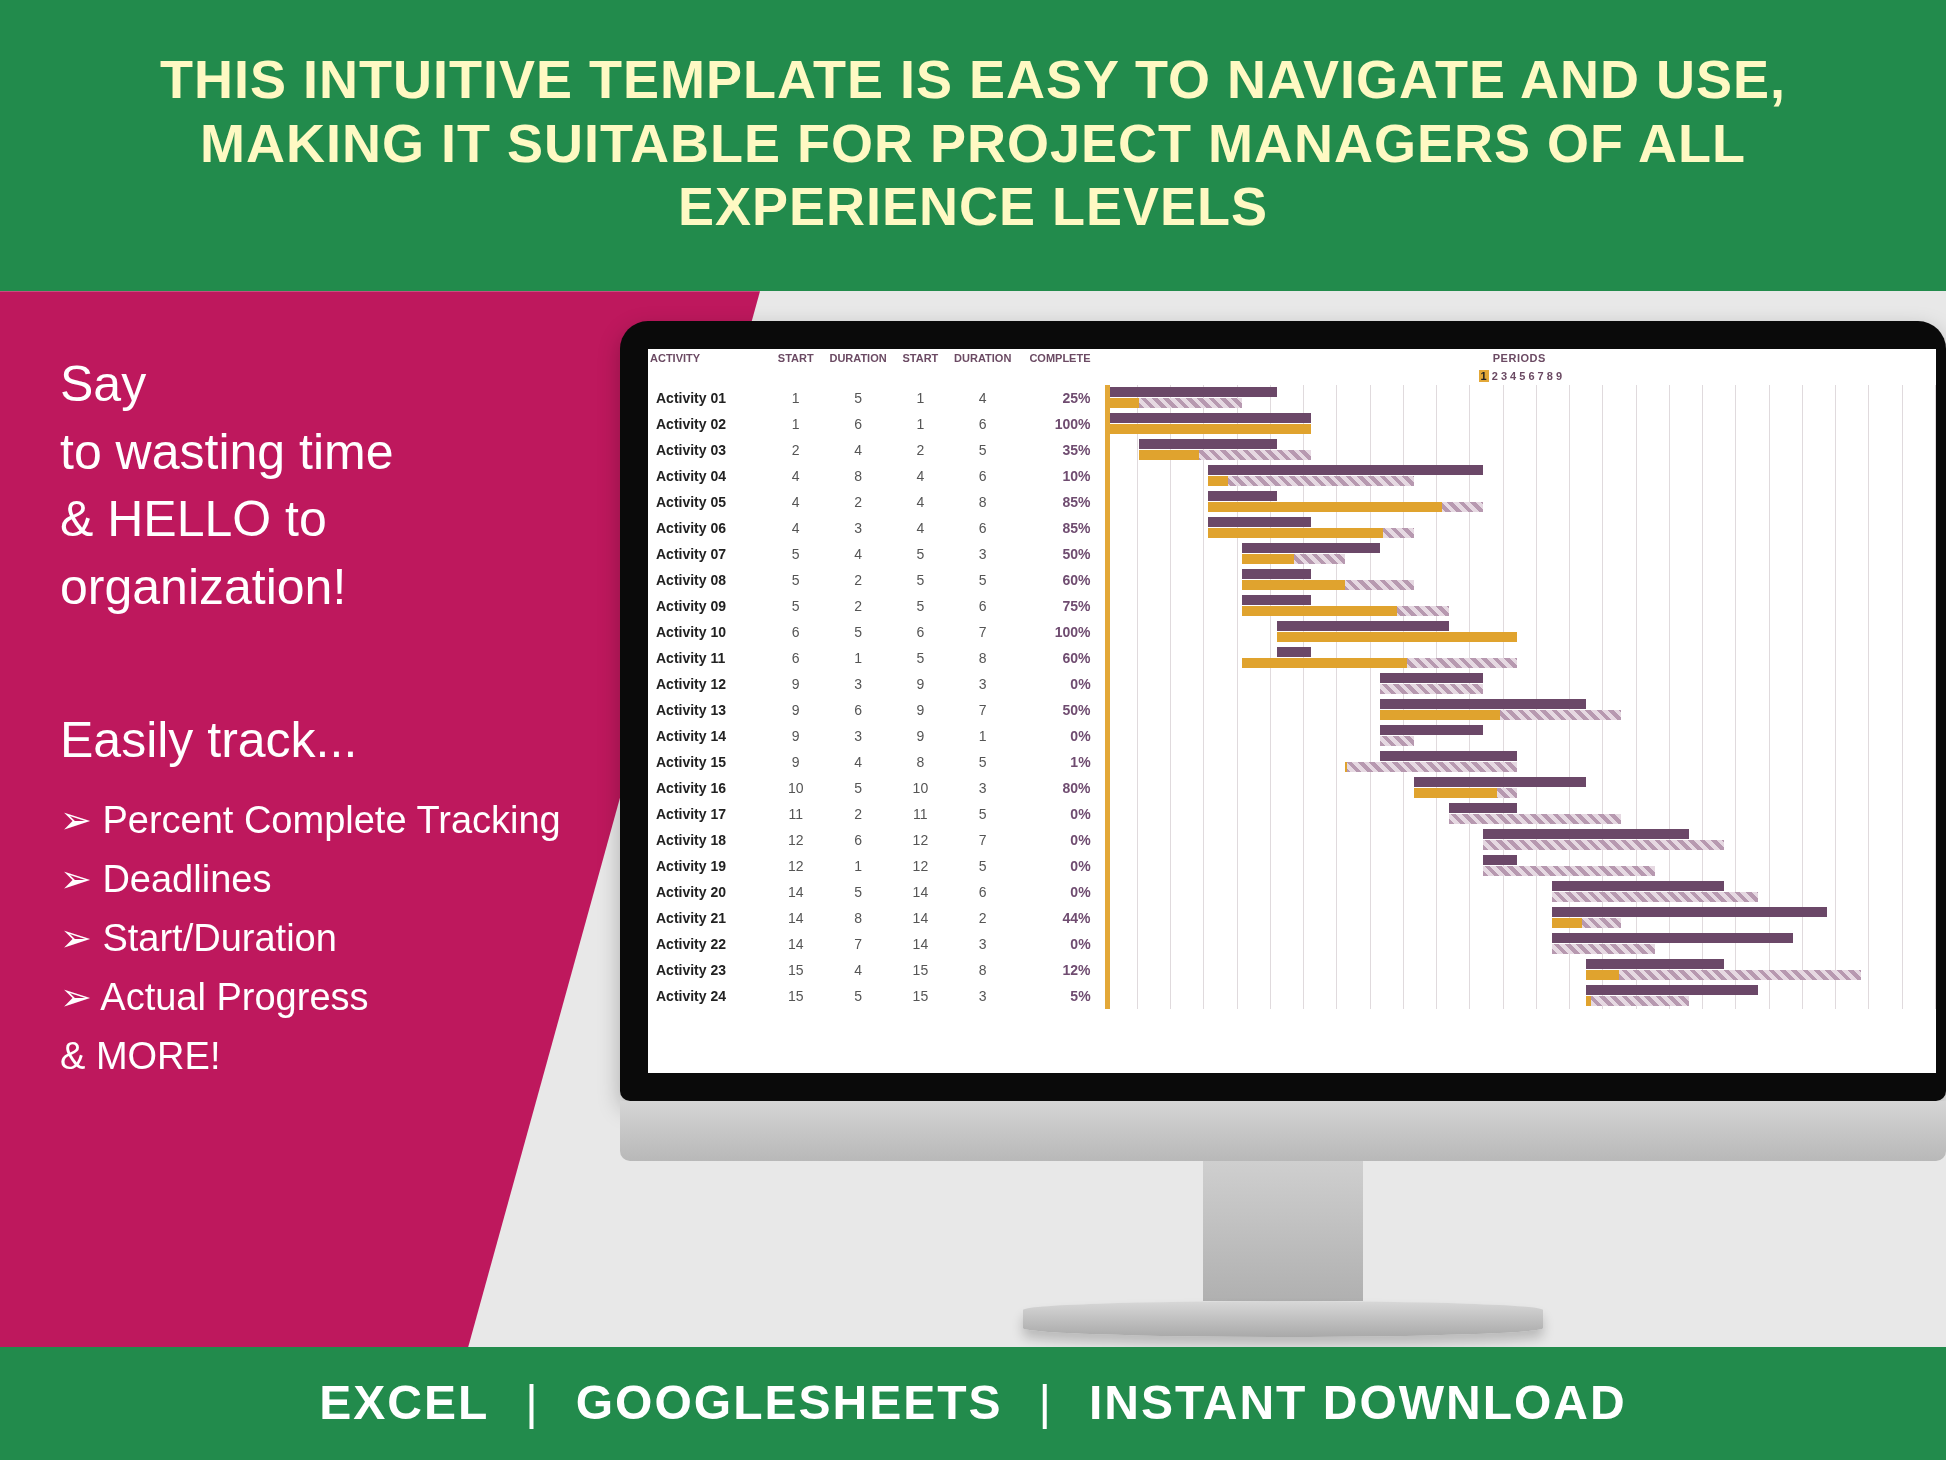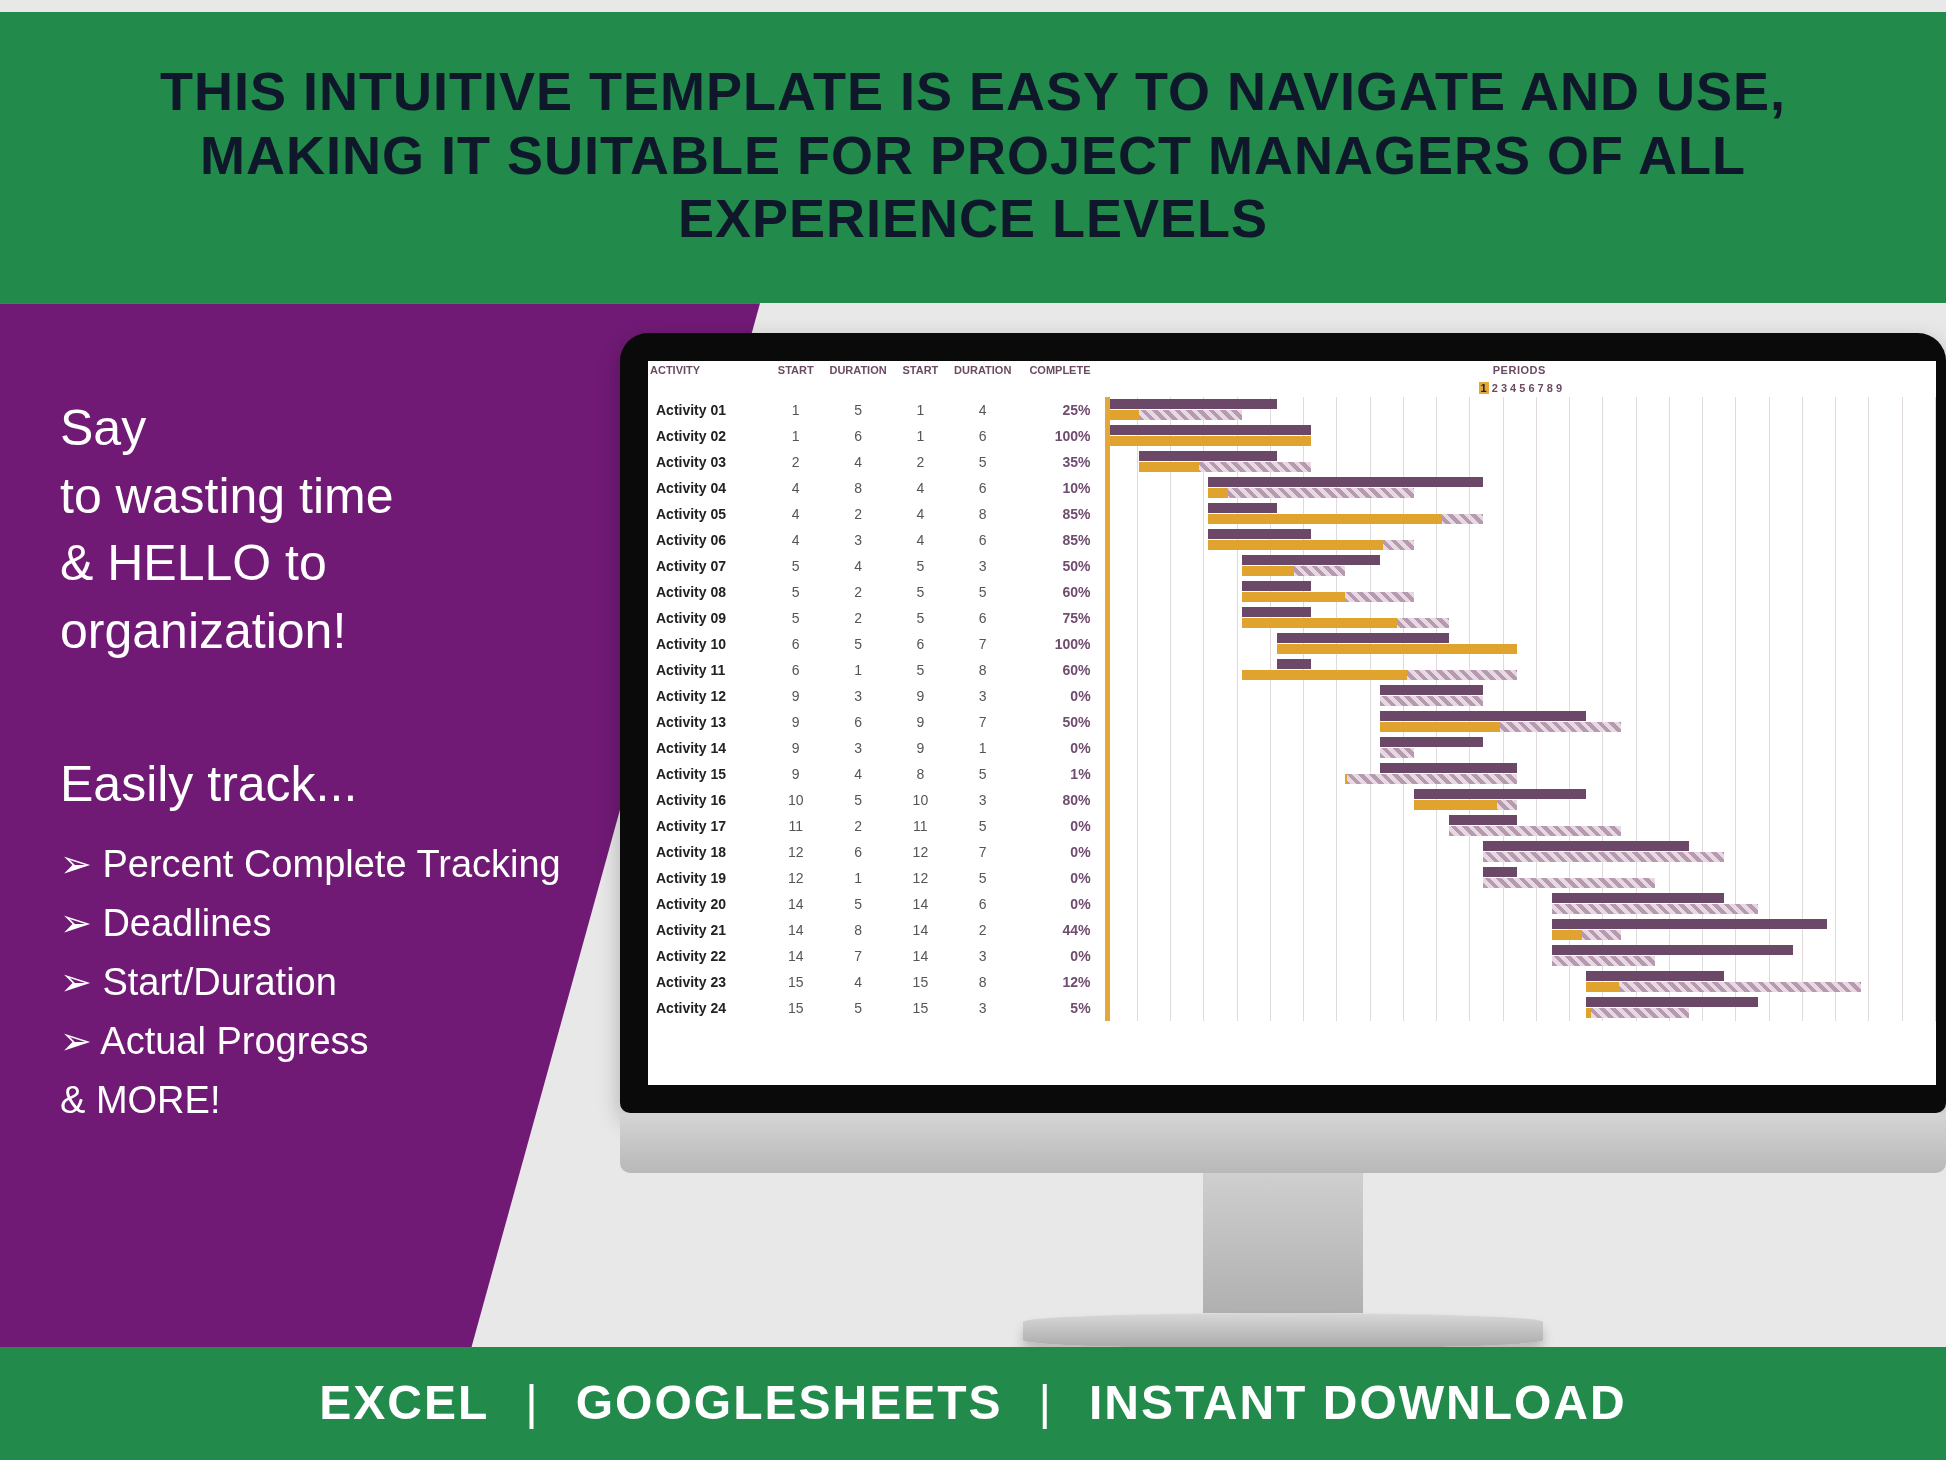--- a/index.html
+++ b/index.html
@@ -6,43 +6,42 @@
   body {
     width: 1946px;
     height: 1460px;
     font-family: Arial, Helvetica, sans-serif;
     background: #e8e8e8;
     overflow: hidden;
     position: relative;
   }
   .header {
     background: #228B4C;
-    color: #0f172a;
+    color: #fef9c3;
     font-weight: 900;
     text-align: center;
     padding: 48px 60px 52px;
     font-size: 54px;
     line-height: 1.18;
     letter-spacing: 1px;
-    margin-top: 12px;
   }
   .mid {
     position: relative;
     height: 1100px;
     background: #e8e8e8;
   }
   .sidebar {
     position: absolute;
     left: 0; top: 0;
     width: 760px;
     height: 100%;
-    background: #701a75;
+    background: #be185d;
     clip-path: polygon(0 0, 100% 0, 60% 100%, 0 100%);
     color: #fff;
-    padding: 92px 90px 60px 60px;
+    padding: 60px 90px 60px 60px;
     font-family: Arial, sans-serif;
   }
   .sidebar .tagline {
     font-size: 50px;
     line-height: 1.35;
     font-weight: 400;
     margin-bottom: 90px;
   }
   .sidebar .track-title {
     font-size: 50px;

